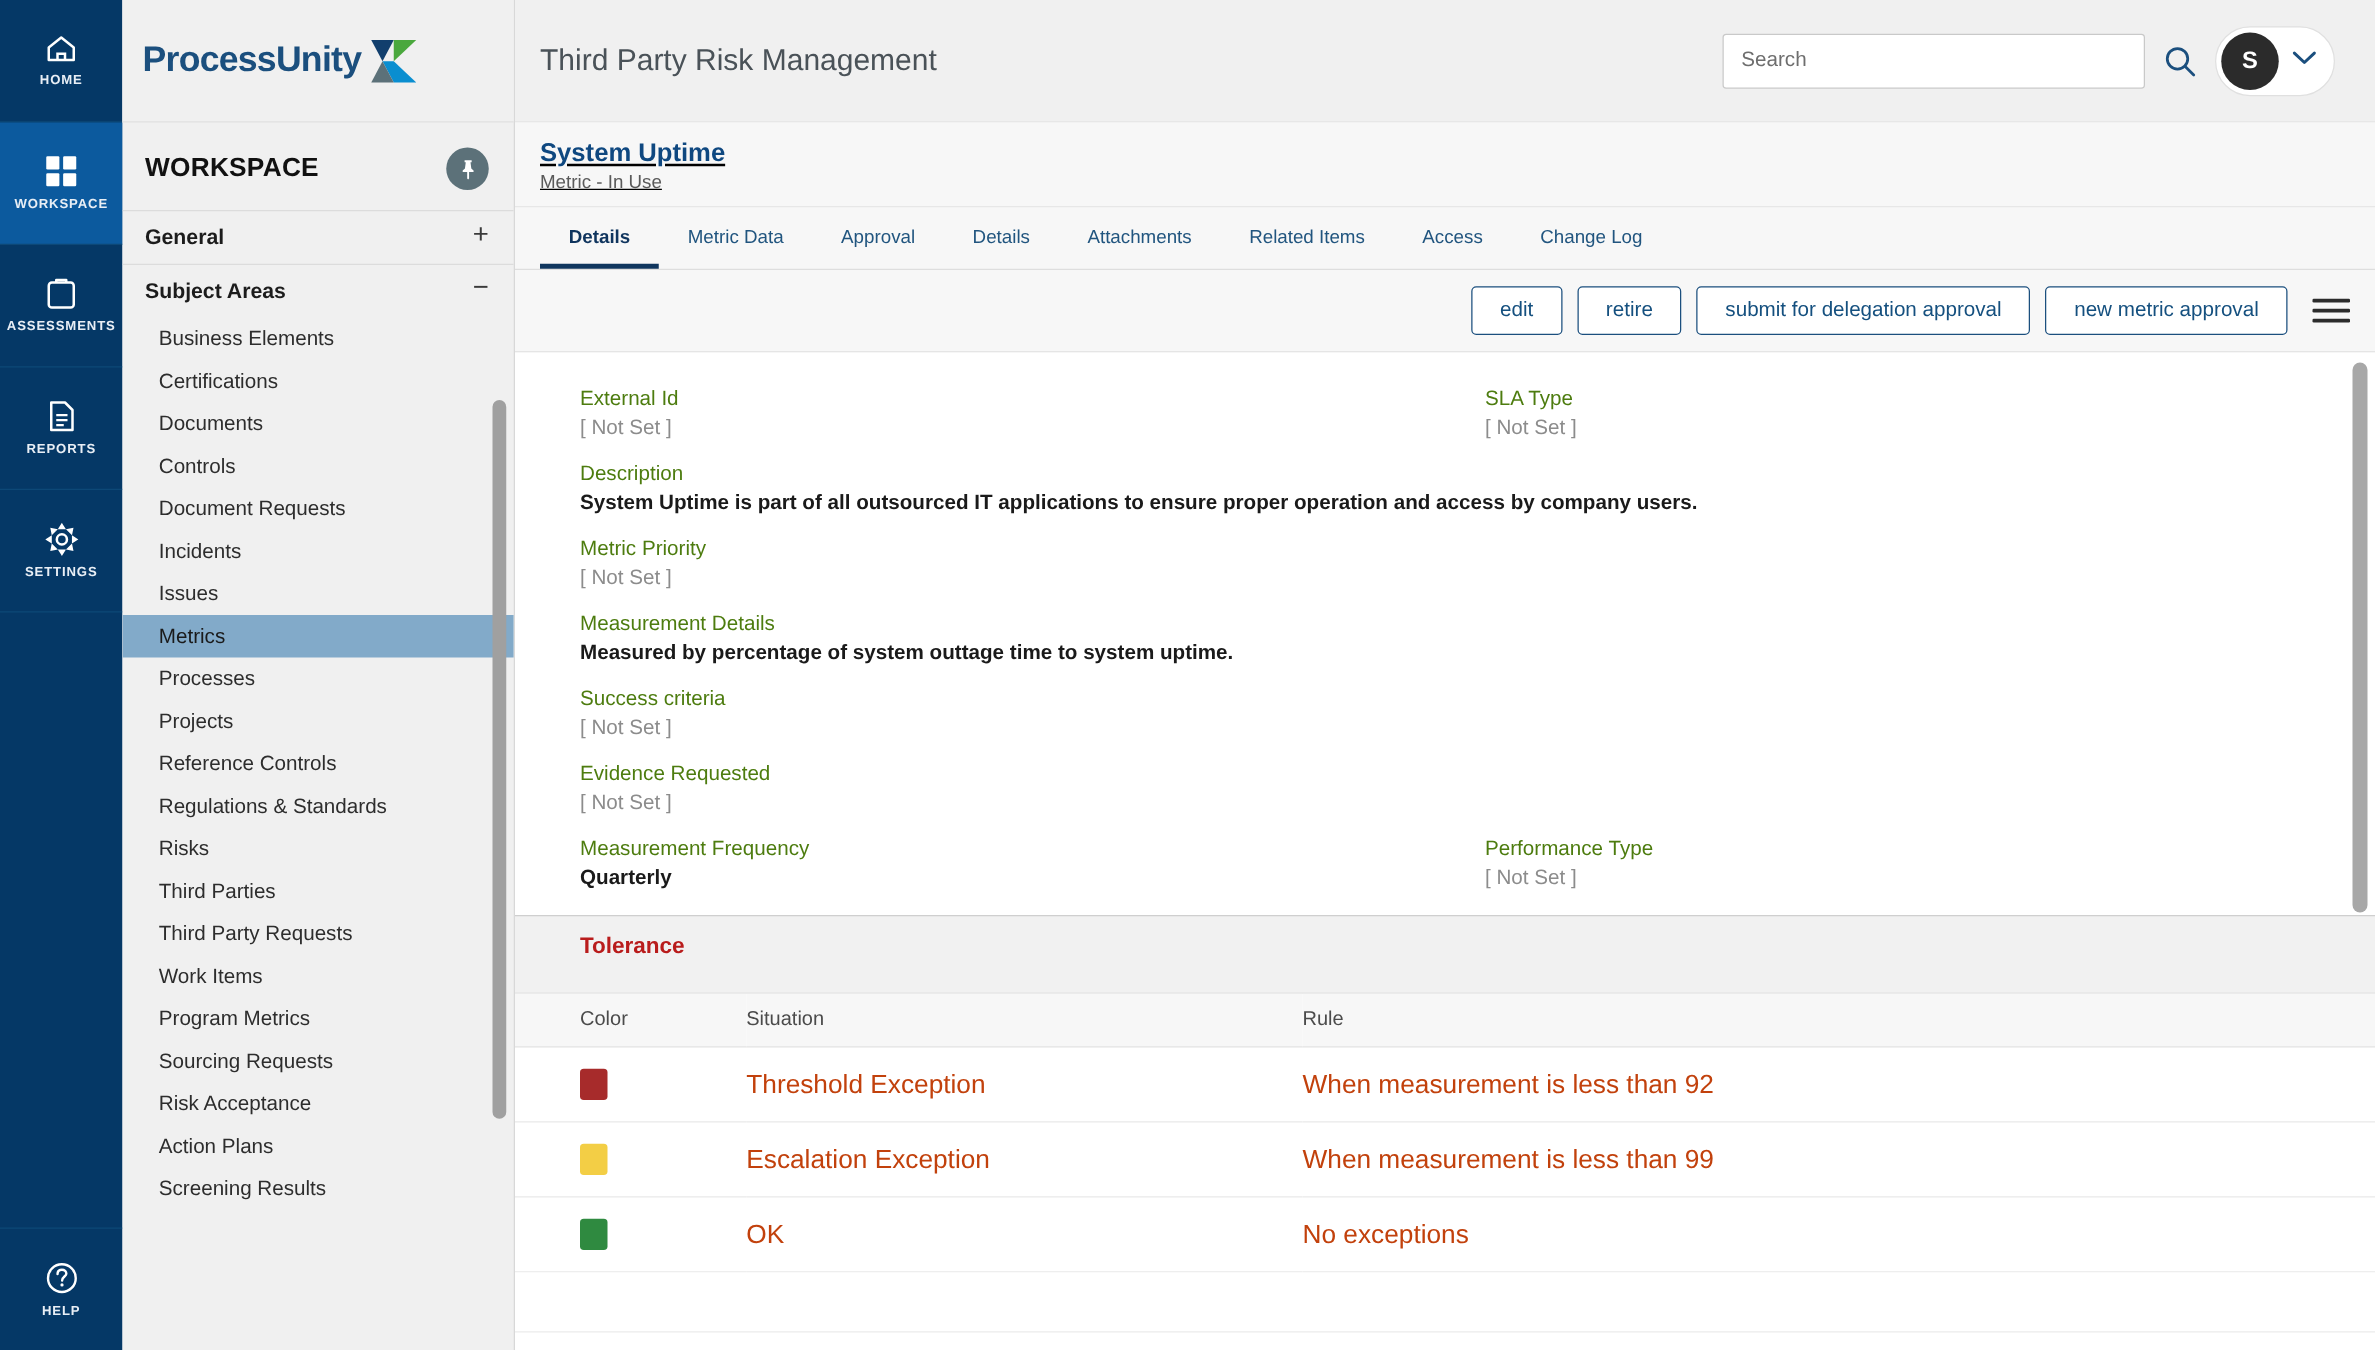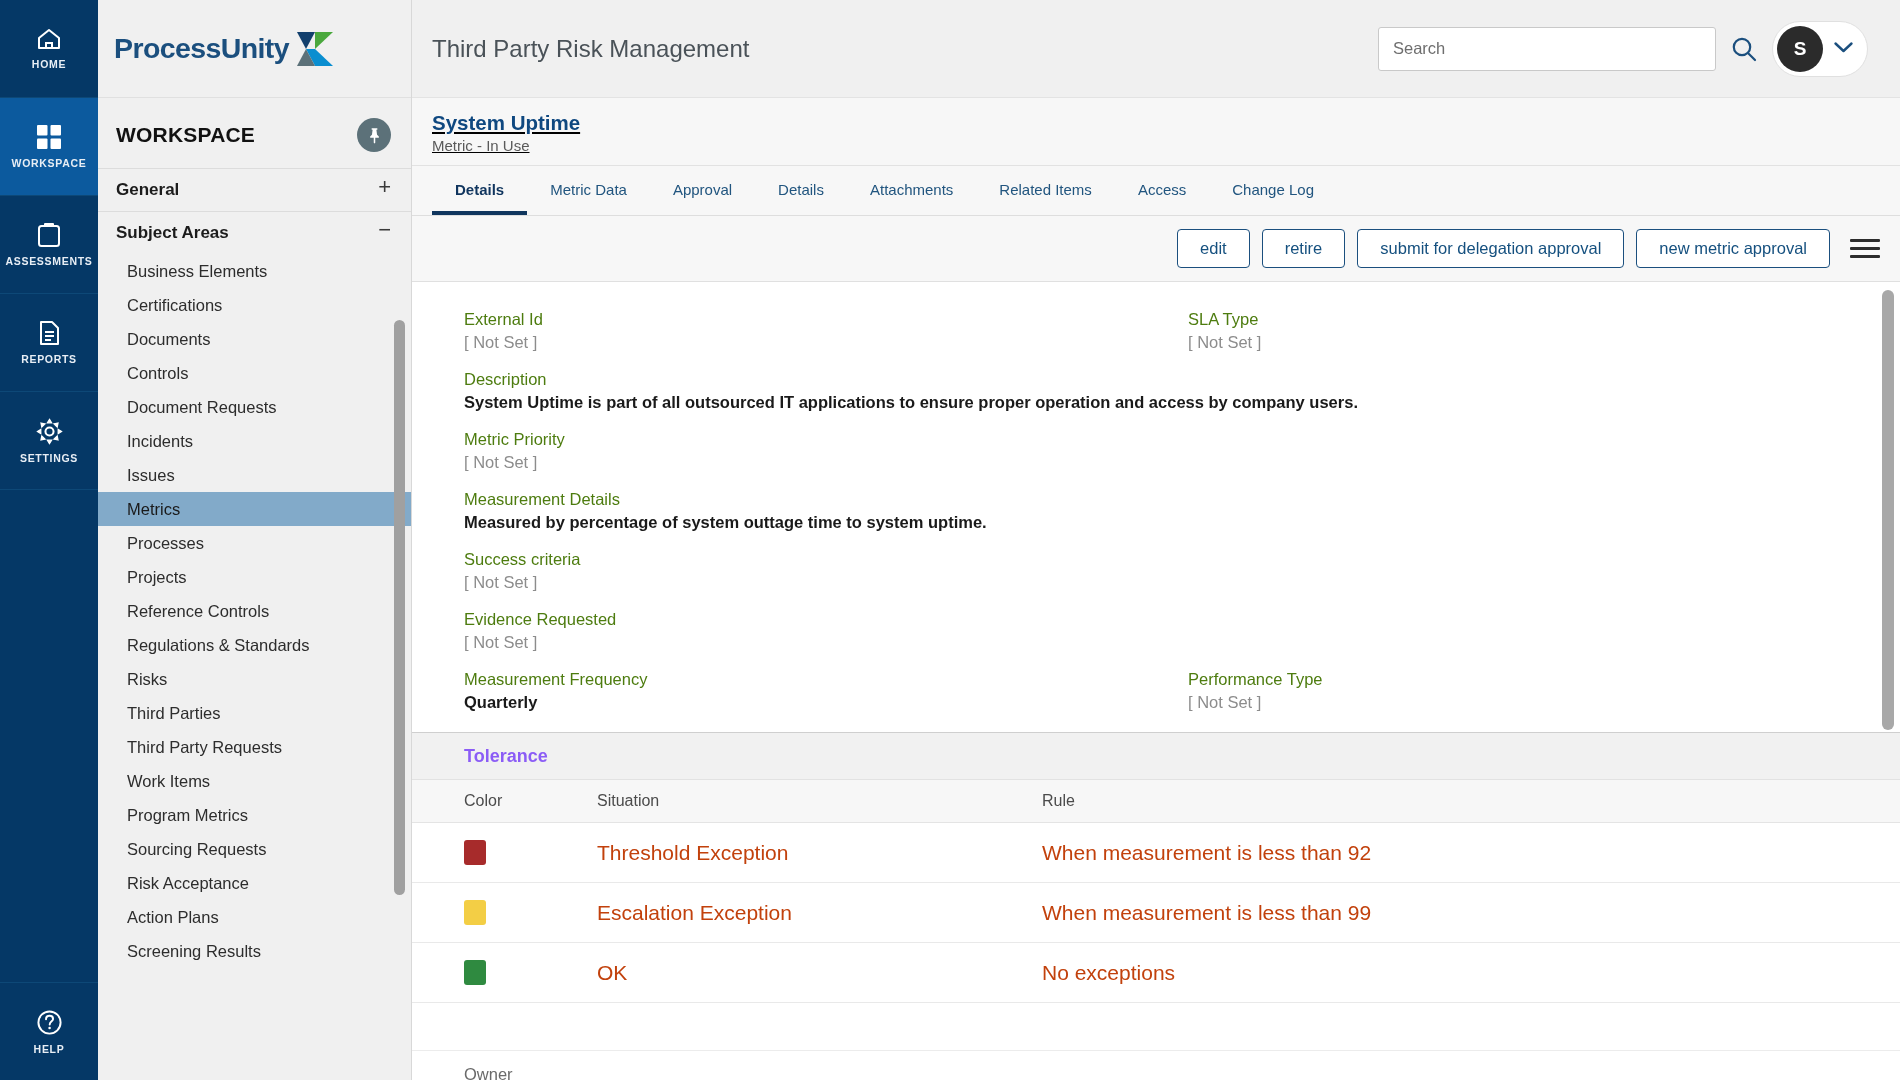--- a/index.html
+++ b/index.html
@@ -168,22 +168,22 @@
   }
   .fields { padding: 22px 0 8px 0; }
   .row2 { display: flex; padding: 0 20px; }
   .col { width: 50%; padding-right: 24px; }
   .fl { font-size: 16.5px; color: #4d7c0f; padding: 6px 0 0 32px; }
   .fv { font-size: 16.5px; color: #1a1a1a; font-weight: 700; padding: 4px 0 12px 32px; }
   .fv.notset { color: #8c8c8c; font-weight: 400; }
 
   .section-head {
     background: #f1f1f1; border-top: 1px solid #cfcfcf; border-bottom: 1px solid #e2e2e2;
-    padding: 13px 20px 12px 52px;
-    font-size: 18px; font-weight: 700; color: #8b5cf6;
+    padding: 13px 20px 27px 52px;
+    font-size: 18px; font-weight: 700; color: #b91c1c;
   }
   table.tol { width: 100%; border-collapse: collapse; }
   table.tol th {
     text-align: left; font-size: 16px; font-weight: 400; color: #4b4b4b;
     padding: 12px 10px 12px 0; background: #f7f7f7; border-bottom: 1px solid #e4e4e4;
   }
   table.tol td {
     font-size: 21px; color: #c2410c; padding: 17px 10px 17px 0;
     border-bottom: 1px solid #e9e9e9; background: #ffffff;
   }

